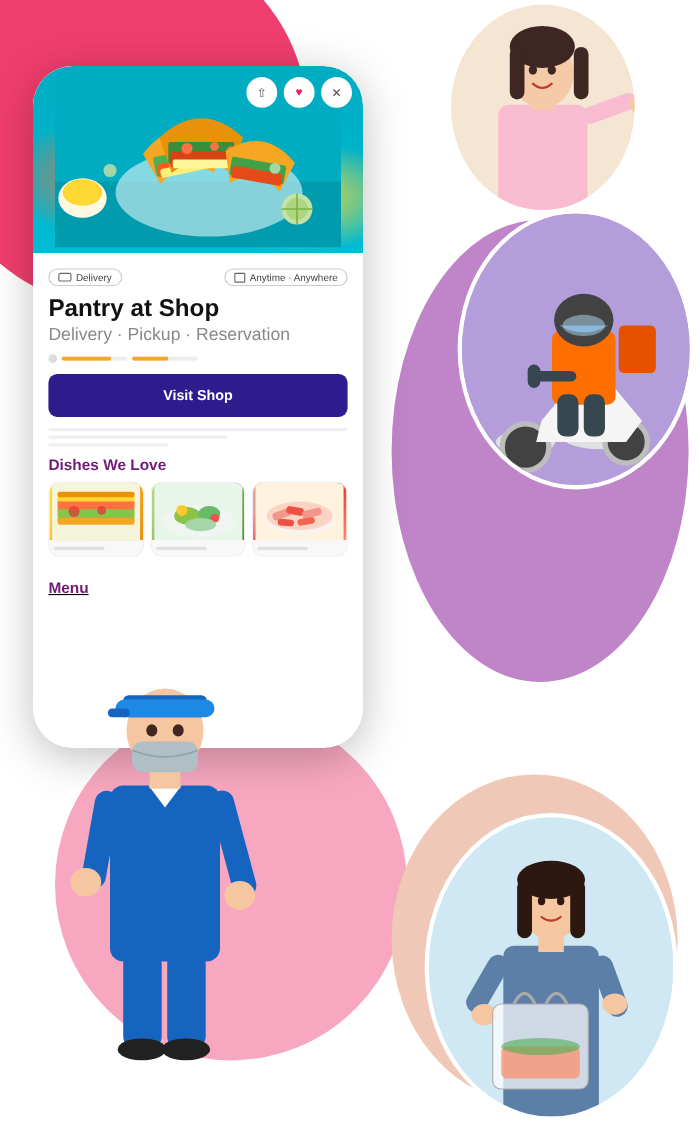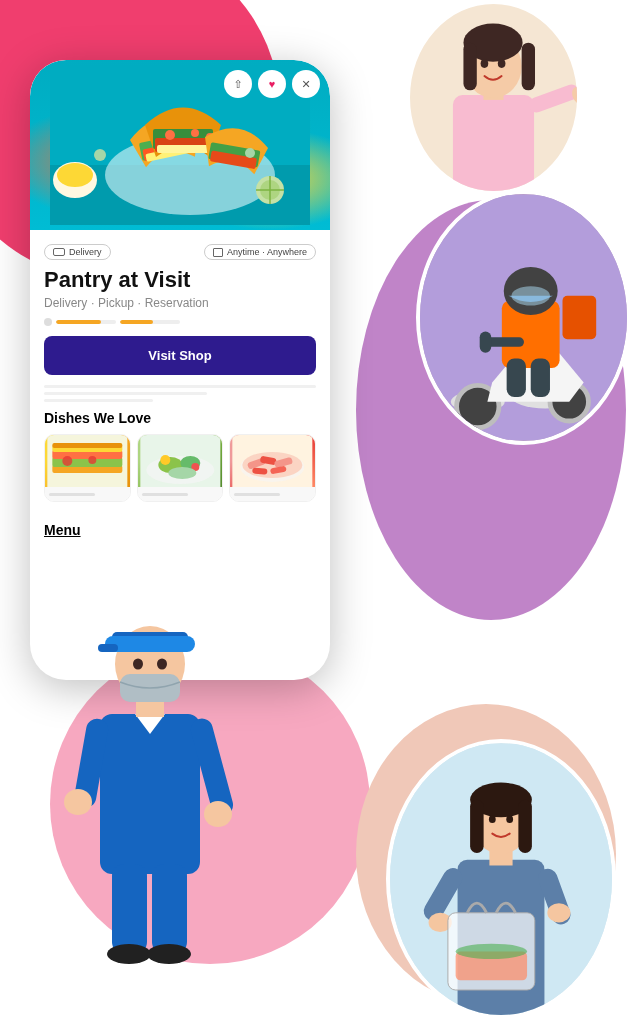--- a/index.html
+++ b/index.html
@@ -165,21 +165,21 @@
     
     .restaurant-name {
       font-size: 22px;
       font-weight: 800;
       color: #111;
       margin-bottom: 4px;
       line-height: 1.1;
     }
 
     .restaurant-subtitle {
-      font-size: 12px;
+      font-size: 16px;
       color: #888;
       margin-bottom: 8px;
     }
 
     
     .rating-row {
       display: flex;
       align-items: center;
       gap: 4px;
       margin-bottom: 10px;
@@ -233,21 +233,21 @@
       margin-bottom: 4px;
     }
 
     .divider-line.short { width: 60%; }
     .divider-line.shorter { width: 40%; }
 
     
     .section-title {
       font-size: 14px;
       font-weight: 700;
-      color: #000000;
+      color: #701a75;
       margin-bottom: 8px;
     }
 
     .dishes-grid {
       display: flex;
       gap: 6px;
       margin-bottom: 10px;
     }
 
     .dish-card {
@@ -557,21 +557,21 @@
             <span class="tag-icon" style="width:12px;height:8px;background:transparent;border:1.5px solid #666;border-radius:2px;display:inline-block;"></span>
             <span>Delivery</span>
           </div>
           <div class="tag">
             <span class="tag-icon" style="width:10px;height:9px;background:transparent;border:1.5px solid #666;border-radius:1px;display:inline-block;"></span>
             <span>Anytime · Anywhere</span>
           </div>
         </div>
 
         
-        <div class="restaurant-name">Pantry at Visit</div>
+        <div class="restaurant-name">Pantry at Shop</div>
 
         
         <div class="restaurant-subtitle">Delivery · Pickup · Reservation</div>
 
         
         <div class="rating-row">
           <div class="rating-dot"></div>
           <div class="rating-bar">
             <div class="rating-fill" style="width:75%"></div>
           </div>

